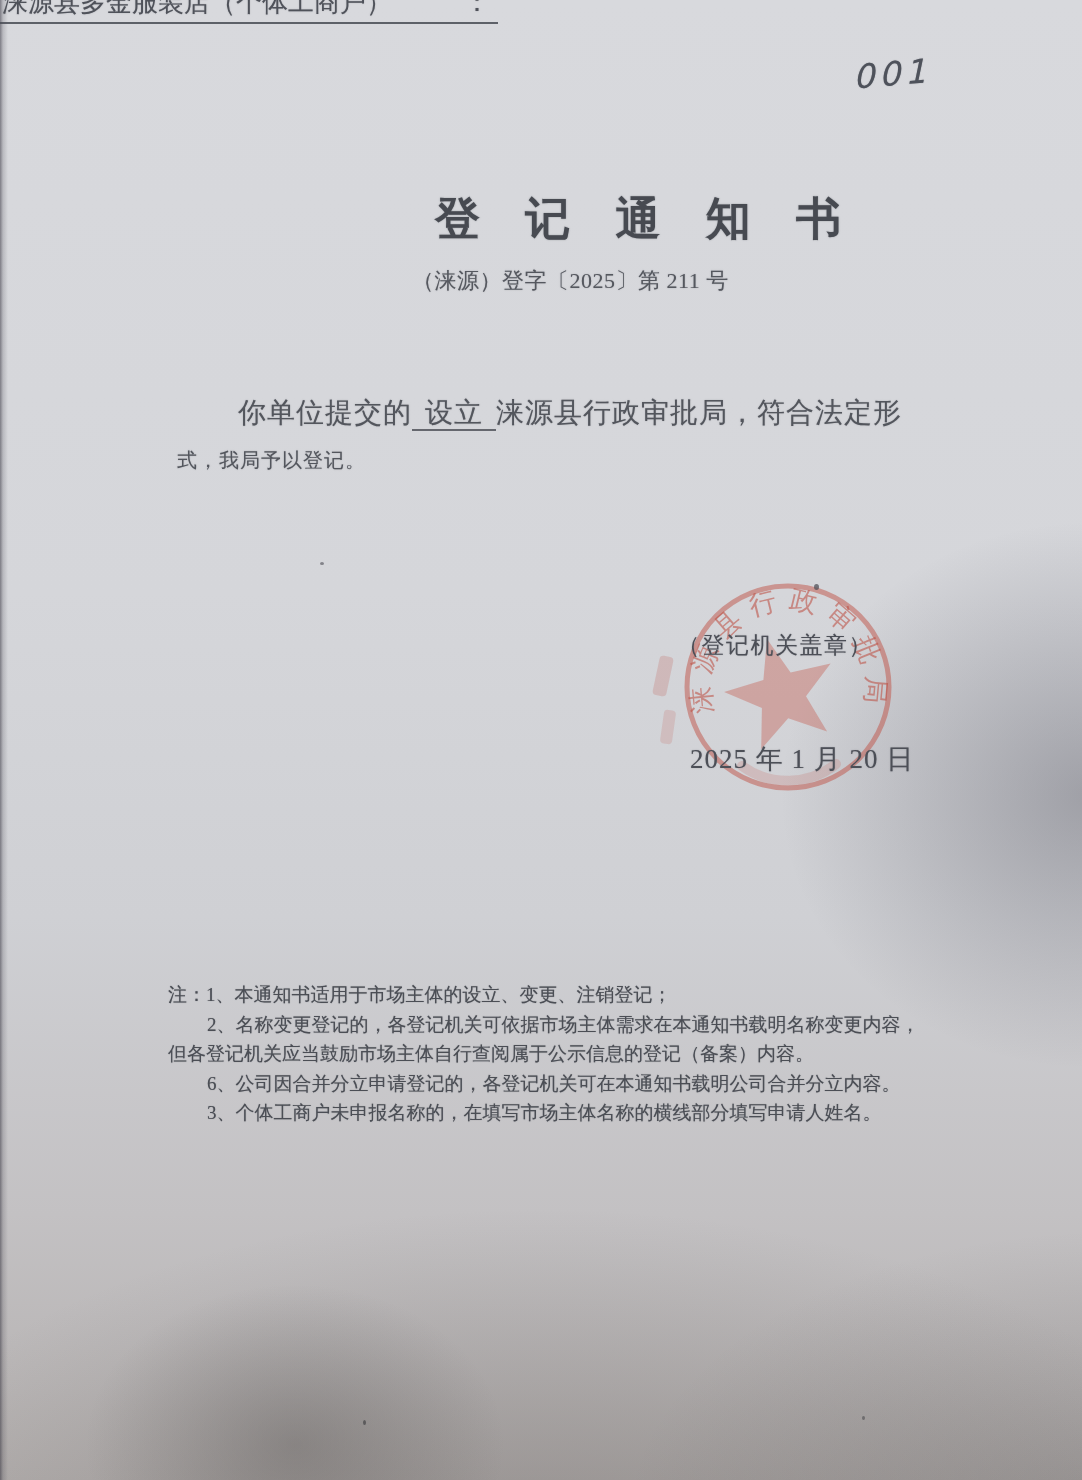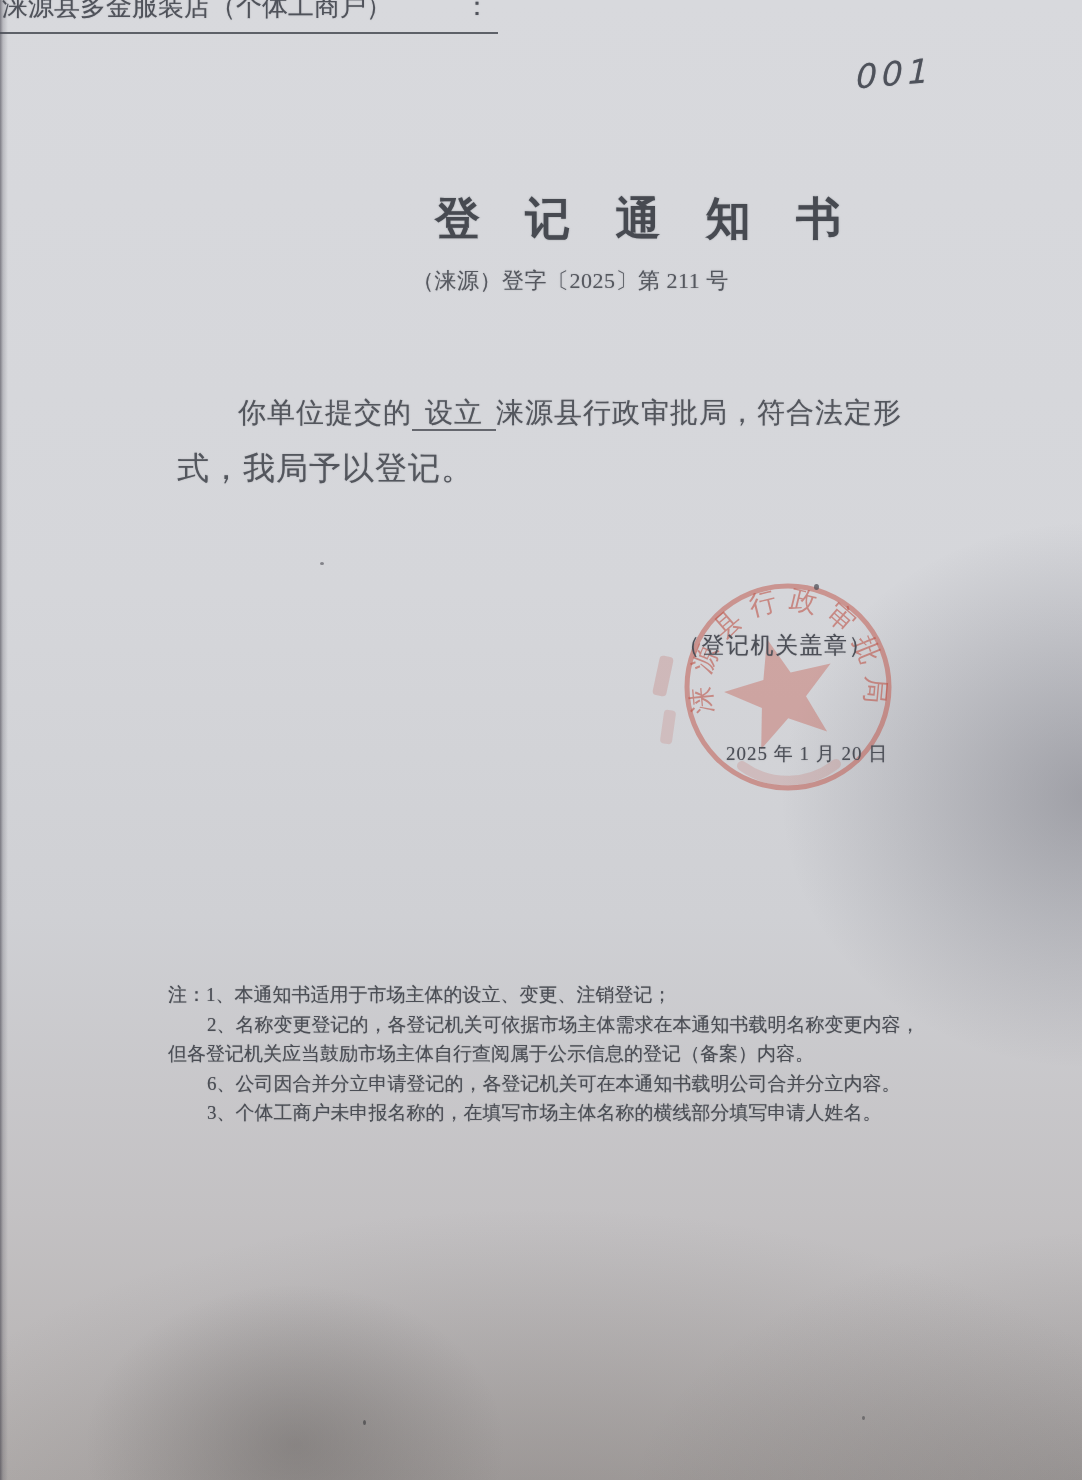--- a/index.html
+++ b/index.html
@@ -28,37 +28,37 @@
   }
   .title{
     top:186px;left:427px;margin:8px;
     font-size:45px;font-weight:600;line-height:1.15;
     letter-spacing:17px;color:#474a51;
     text-shadow:0 0 1.5px rgba(70,74,82,0.55);
   }
   .docnum{ top:266px;left:412px;font-size:22px;letter-spacing:0.5px;color:#55585f;text-align:center; }
 
   .addressee{
-    top:344px;left:173px;width:498px;height:34px;
+    top:344px;left:173px;width:498px;height:24px;
     display:flex;justify-content:space-between;align-items:flex-end;
     border-bottom:2px solid rgba(72,75,83,0.85);
     font-size:26px;color:#4f525a;text-shadow:0 0 1.2px rgba(85,88,96,0.5);
-    padding:0 8px 8px 2px;white-space:pre;font-family:Liberation Mono, monospace;
+    padding:0 8px 2px 2px;white-space:pre;font-family:Liberation Mono, monospace;
   }
   .body-line1{ top:394px;left:238px;font-size:28px;letter-spacing:1px;color:#53565d; }
-  .body-line2{ top:447px;left:177px;font-size:32px;letter-spacing:1px;color:#53565d; }
+  .body-line2{ top:447px;left:177px;font-size:20px;letter-spacing:1px;color:#53565d; }
   .uline{
     border-bottom:2px solid rgba(72,75,83,0.8);
     padding:0 13px 1px 13px;
     text-align:center;
   }
 
   .seal{ position:absolute;left:650px;top:560px;width:280px;height:260px;overflow:visible; }
   .seal-caption{ top:630px;left:677px;font-size:23px;letter-spacing:1.5px;color:#4c4f57; }
-  .issue-date{ top:741px;left:690px;font-size:19px;letter-spacing:1px;color:#4c4f57;margin-left:36px; }
+  .issue-date{ top:741px;left:690px;font-size:27px;letter-spacing:1px;color:#4c4f57; }
 
   .notes{ position:absolute;top:980px;left:168px;width:830px;
     font-size:19px;line-height:29.5px;color:#4b4e55;text-shadow:0 0 1px rgba(75,78,86,0.55);}
   .note-line{white-space:pre;}
   .note-indent{ text-indent:2.05em; }
 
   .speck{position:absolute;border-radius:50%;}
   .speck.s1{left:814px;top:584px;width:5px;height:6px;background:rgba(80,80,88,0.75);}
   .speck.s2{left:320px;top:562px;width:4px;height:3px;background:rgba(95,95,102,0.7);}
   .speck.s3{left:363px;top:1420px;width:3px;height:5px;background:rgba(62,62,64,0.65);}

